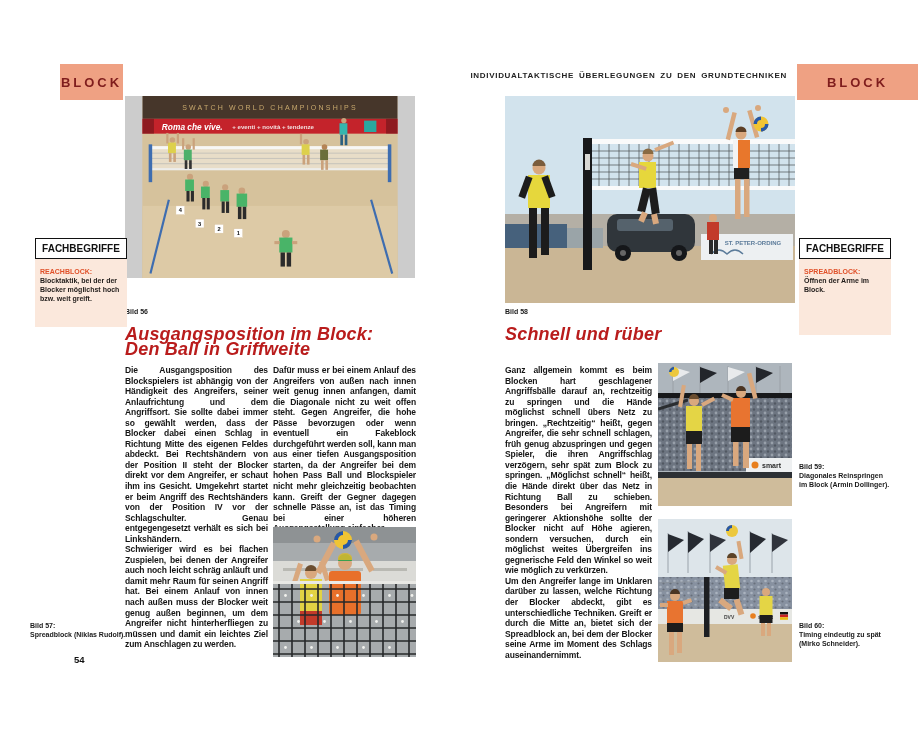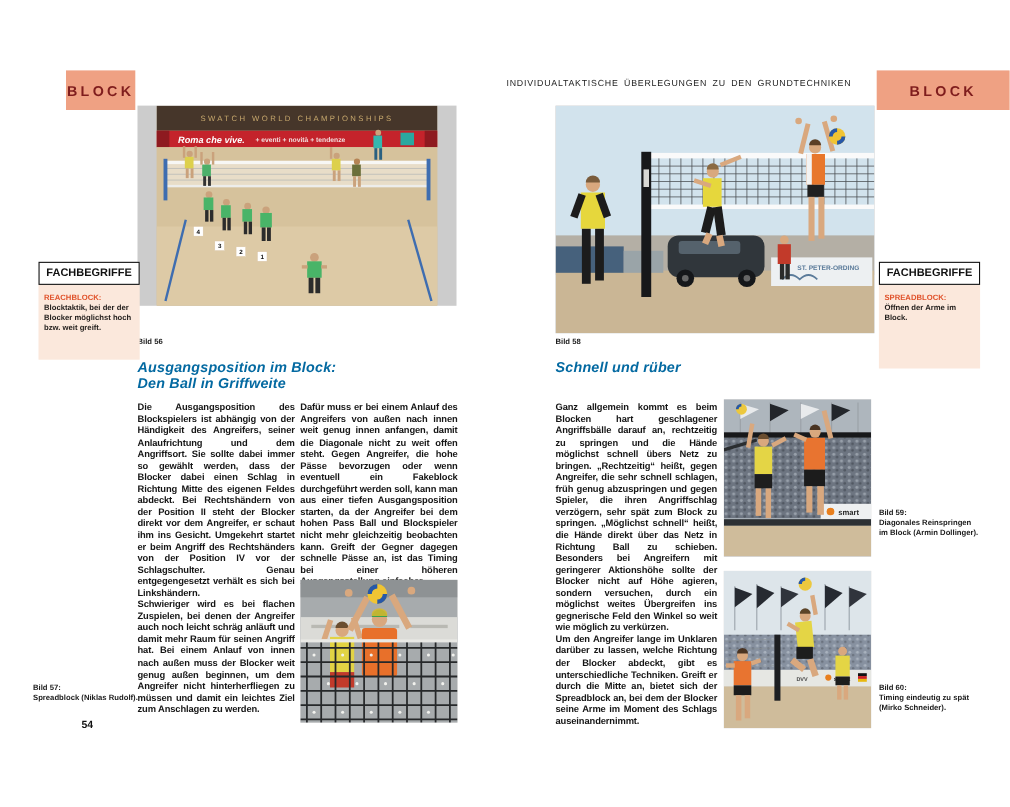--- a/index.html
+++ b/index.html
@@ -4,22 +4,22 @@
 <style>
   html,body{margin:0;padding:0;}
   body{width:918px;height:734px;position:relative;background:#fff;
        font-family:"Liberation Sans",sans-serif;color:#1a1a1a;overflow:hidden;}
 
   .tab{position:absolute;top:64px;height:36px;background:#EFA183;
        display:flex;align-items:center;justify-content:center;
        font-weight:bold;font-size:13px;letter-spacing:3px;color:#7f1d1d;}
   #tab-left{left:60px;width:63px;}
   #tab-right{left:797px;width:121px;}
-  .center-title{position:absolute;top:71px;left:442px;width:332px;text-align:right;
-       font-size:8px;font-weight:normal;letter-spacing:0.7px;word-spacing:2px;color:#222;}
+  .center-title{position:absolute;top:71px;left:455px;width:332px;text-align:right;
+       font-size:8px;font-weight:bold;letter-spacing:0.7px;word-spacing:2px;color:#222;}
 
   .photo{position:absolute;overflow:hidden;background:#ccc;}
   #photo56{left:125px;top:96px;width:290px;height:182px;}
   #photo58{left:505px;top:96px;width:290px;height:207px;}
   #photo57{left:273px;top:527px;width:143px;height:130px;}
   #photo59{left:658px;top:363px;width:134px;height:143px;}
   #photo60{left:658px;top:519px;width:134px;height:143px;}
   .photo svg{display:block;width:100%;height:100%;}
 
   .cap{position:absolute;font-size:7px;font-weight:bold;color:#1a1a1a;line-height:9px;}
@@ -33,22 +33,22 @@
   #fach-left{left:35px;top:238px;}
   #fach-right{left:799px;top:238px;}
   .fach-title{position:relative;z-index:2;border:1.5px solid #111;background:#fff;
        font-weight:bold;font-size:10px;text-align:center;padding:4px 1px;color:#111;}
   .fach-panel{background:#FBE8DC;margin-top:-1px;padding:9px 5px 8px 5px;
        font-size:7px;font-weight:bold;line-height:9px;color:#201c1a;}
   .fach-term{color:#E0512A;}
   #fach-left .fach-panel{min-height:52px;}
   #fach-right .fach-panel{min-height:60px;}
 
-  .heading{position:absolute;font-size:13px;font-weight:bold;font-style:italic;
-       color:#0369a1;line-height:14.5px;letter-spacing:0.2px;}
+  .heading{position:absolute;font-size:18px;font-weight:bold;font-style:italic;
+       color:#b91c1c;line-height:14.5px;letter-spacing:0.2px;}
   #heading-left{left:125px;top:327px;}
   #heading-right{left:505px;top:327px;}
 
   .bodycol{position:absolute;font-size:8.5px;line-height:10.55px;text-align:justify;
        color:#151515;font-weight:600;letter-spacing:-0.1px;}
   #col1{left:125px;top:365px;width:143px;}
   #col2{left:273px;top:365px;width:143px;}
   #rcol{left:505px;top:365px;width:147px;}
   .bodycol p{margin:0;}
 

